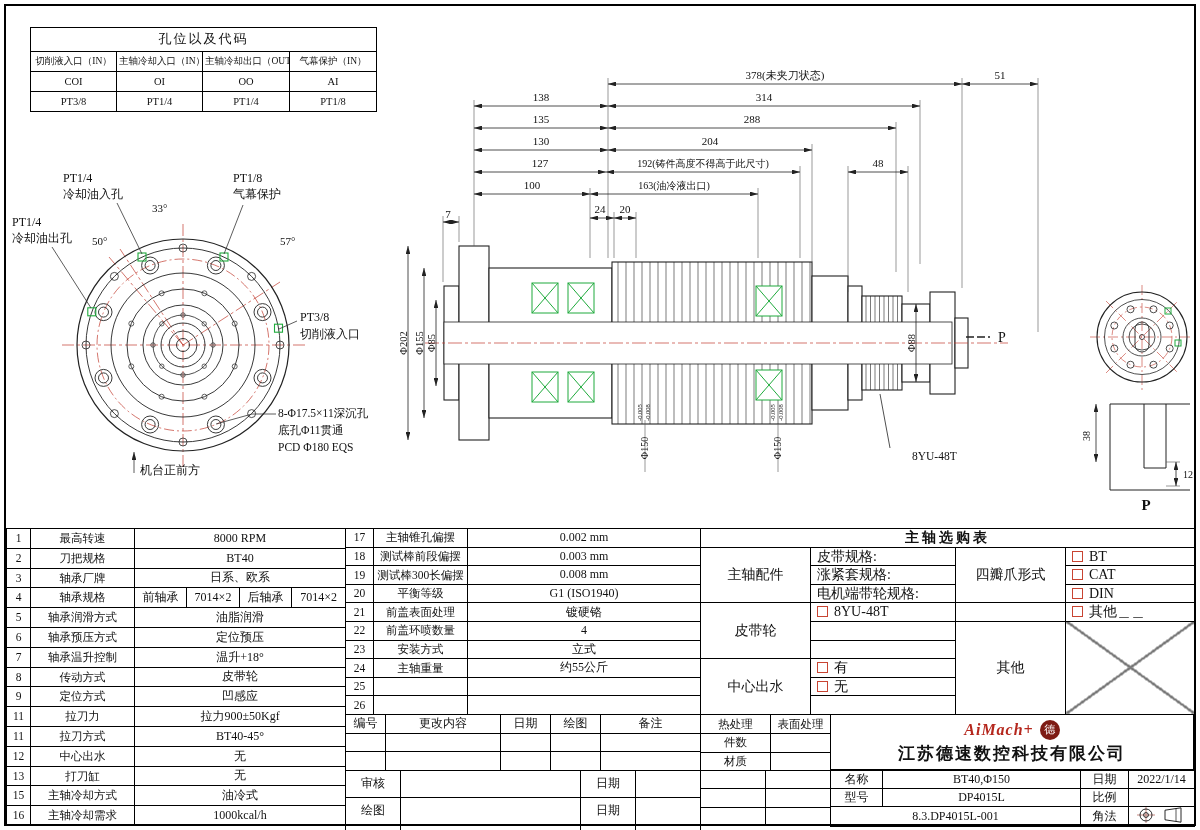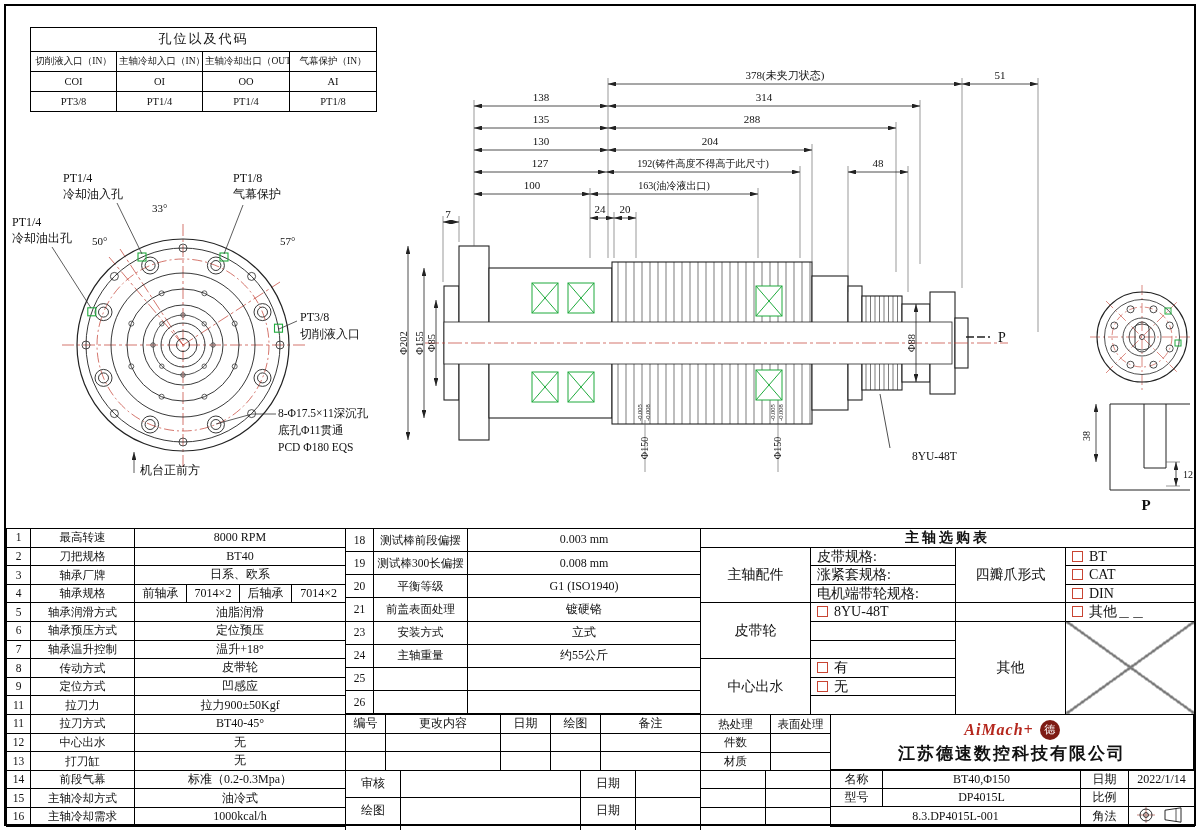--- a/index.html
+++ b/index.html
@@ -406,25 +406,20 @@
           <td class="no">12</td>
           <td class="lab">中心出水</td>
           <td colspan="4">无</td>
         </tr>
     <tr>
           <td class="no">13</td>
           <td class="lab">打刀缸</td>
           <td colspan="4">无</td>
         </tr>
     <tr>
-          <td class="no">14</td>
-          <td class="lab">前段气幕</td>
-          <td colspan="4">标准（0.2-0.3Mpa）</td>
-        </tr>
-    <tr>
           <td class="no">15</td>
           <td class="lab">主轴冷却方式</td>
           <td colspan="4">油冷式</td>
         </tr>
     <tr>
           <td class="no">16</td>
           <td class="lab">主轴冷却需求</td>
           <td colspan="4">1000kcal/h</td>
         </tr>
   </tbody>
@@ -432,39 +427,49 @@
 </div>
 
 <div class="abs" style="left:345px;top:528px">
   <table class="spec" style="width:355px;height:186px">
     <colgroup>
         <col style="width:28px">
         <col style="width:94px">
         <col style="width:233px">
       </colgroup>
     <tbody>
+        <tr>
+          <td class="no">17</td>
+          <td class="lab">主轴锥孔偏摆</td>
+          <td>0.002 mm</td>
+        </tr>
     <tr>
           <td class="no">18</td>
           <td class="lab">测试棒前段偏摆</td>
           <td>0.003 mm</td>
         </tr>
     <tr>
           <td class="no">19</td>
           <td class="lab">测试棒300长偏摆</td>
           <td>0.008 mm</td>
         </tr>
     <tr>
           <td class="no">20</td>
           <td class="lab">平衡等级</td>
           <td>G1 (ISO1940)</td>
         </tr>
     <tr>
           <td class="no">21</td>
           <td class="lab">前盖表面处理</td>
           <td>镀硬铬</td>
+        </tr>
+    <tr>
+          <td class="no">22</td>
+          <td class="lab">前盖环喷数量</td>
+          <td>4</td>
         </tr>
     <tr>
           <td class="no">23</td>
           <td class="lab">安装方式</td>
           <td>立式</td>
         </tr>
     <tr>
           <td class="no">24</td>
           <td class="lab">主轴重量</td>
           <td>约55公斤</td>

